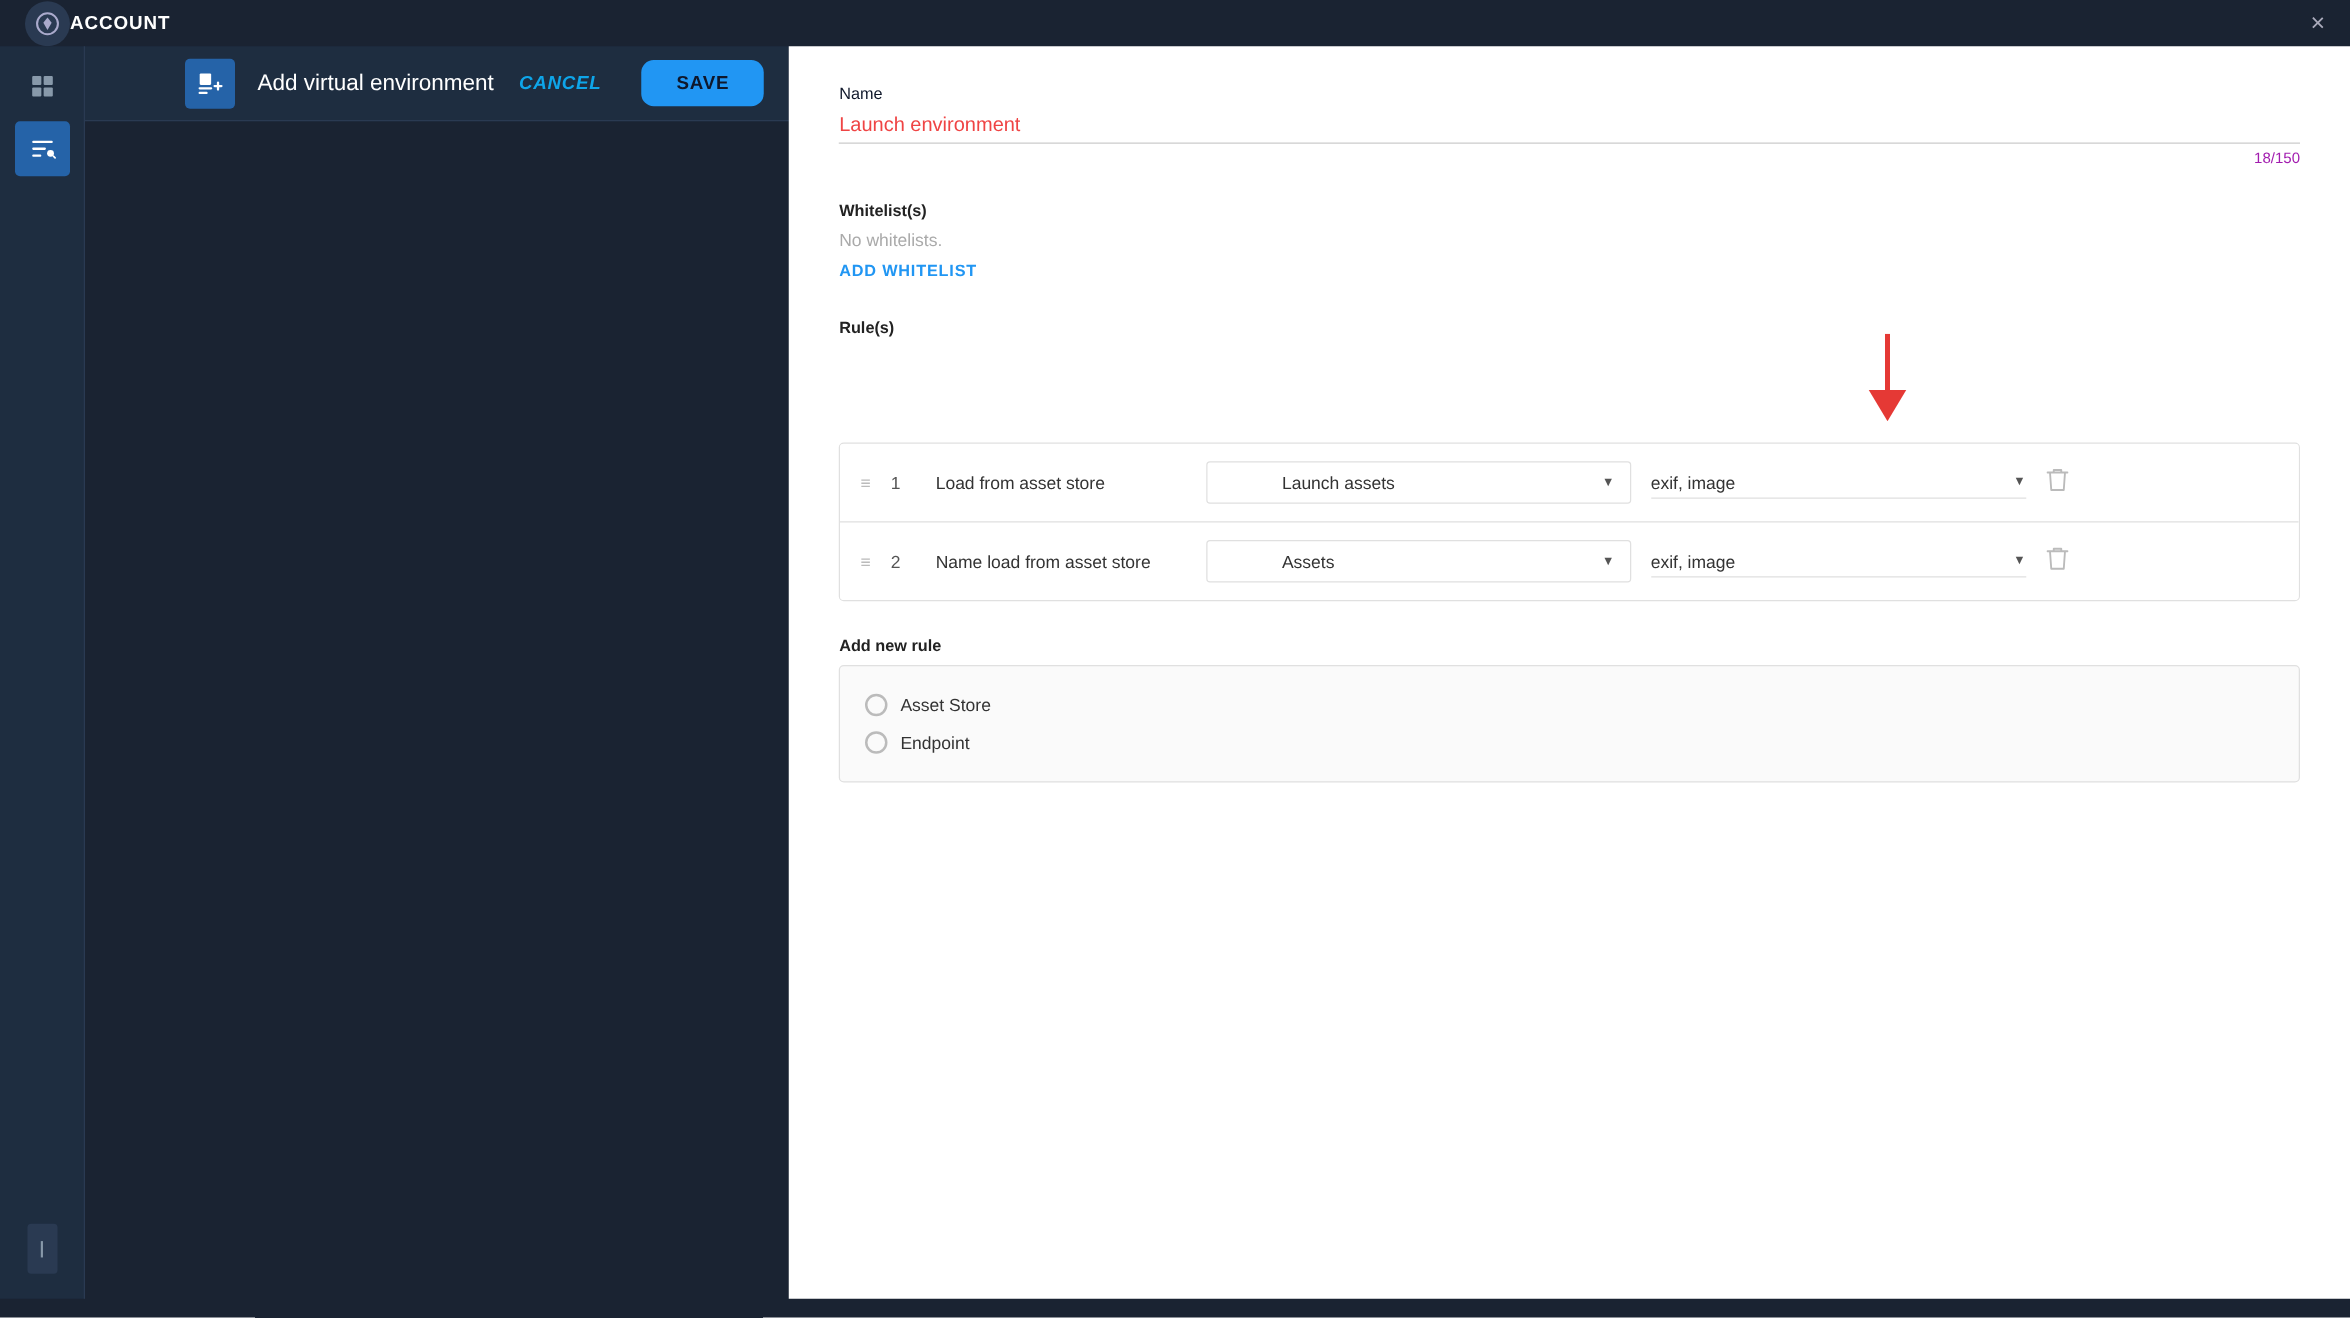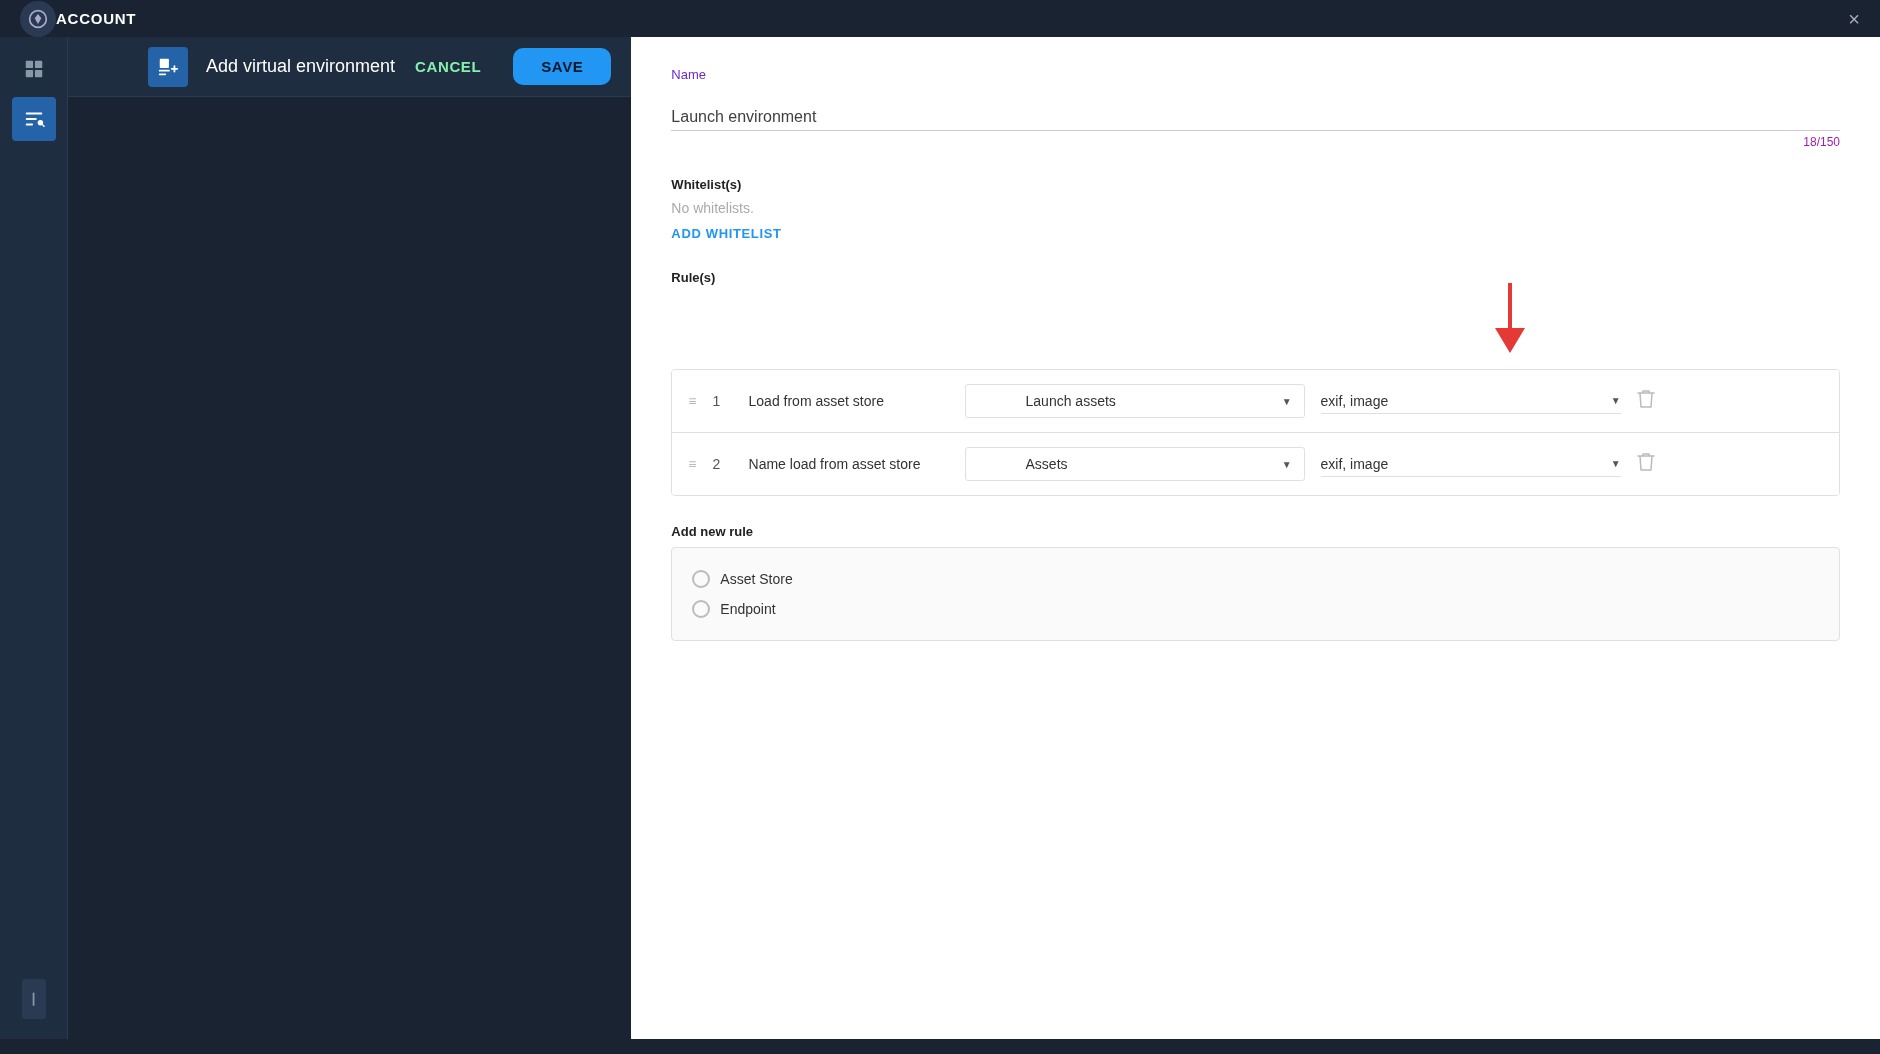--- a/index.html
+++ b/index.html
@@ -59,26 +59,27 @@
     }
     .sub-header-actions {
       margin-left: auto;
       display: flex;
       align-items: center;
       gap: 12px;
     }
     .btn-cancel {
       background: none;
       border: none;
-      color: #86efac;
+      color: #0ea5e9;
       font-size: 15px;
       font-weight: 600;
       cursor: pointer;
       letter-spacing: 0.04em;
       padding: 8px 20px;
+      font-style: italic;
     }
     .btn-save {
       background: #2196f3;
       border: none;
       color: #0f172a;
       font-size: 15px;
       font-weight: 600;
       cursor: pointer;
       letter-spacing: 0.04em;
       padding: 10px 28px;
@@ -128,30 +129,30 @@
     
     .main-content {
       flex: 1;
       background: #ffffff;
       overflow-y: auto;
       padding: 30px 40px;
     }
 
     
     .field-label {
-      color: #6d28d9;
+      color: #0f172a;
       font-size: 13px;
-      margin-bottom: 22px;
+      margin-bottom: 6px;
     }
     .field-input {
       width: 100%;
       border: none;
       border-bottom: 1px solid #ccc;
       font-size: 16px;
-      color: #404040;
+      color: #ef4444;
       padding: 4px 0;
       outline: none;
       background: transparent;
     }
     .char-count {
       text-align: right;
       color: #a21caf;
       font-size: 12px;
       margin-top: 4px;
     }

